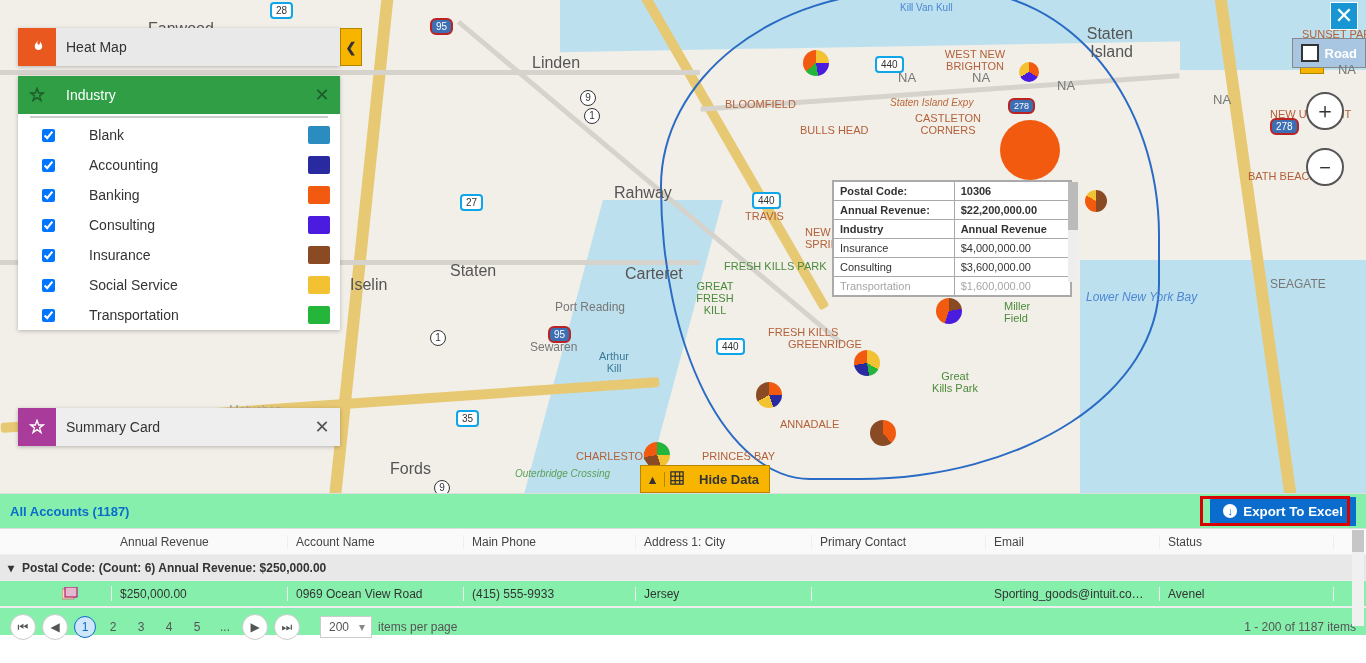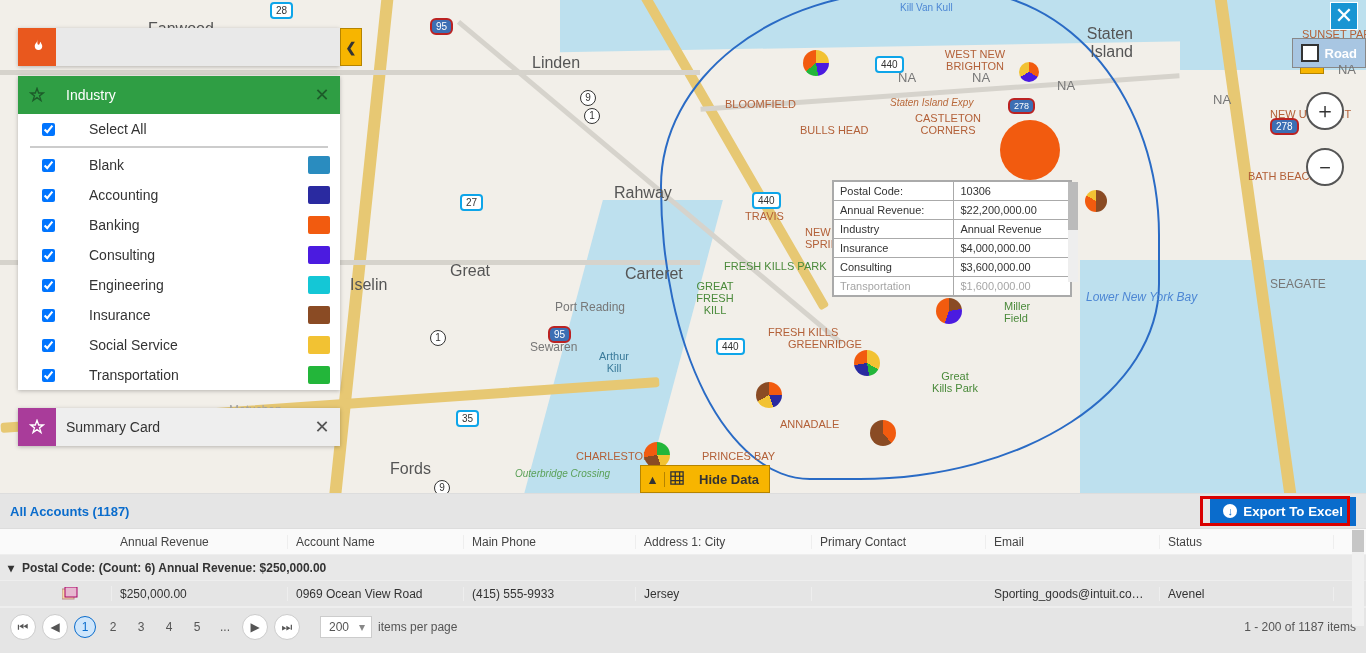--- a/index.html
+++ b/index.html
@@ -79,30 +79,30 @@
   .sep{border-top:2px solid #ccc;margin:2px 12px}
 
   .sum-panel{top:408px;width:322px}
   .sum-panel .header{background:#eee}
   .sum-panel .icon-box{background:#a93c9a}
   .sum-panel .close{width:36px;text-align:center;font-size:18px;cursor:pointer;color:#555}
 
   .popup{position:absolute;left:832px;top:180px;width:240px;background:#fff;border:1px solid #aaa;font-size:11px}
   .popup table{width:100%;border-collapse:collapse}
   .popup td,.popup th{border:1px solid #aaa;padding:3px 6px;text-align:left;font-weight:normal}
-  .popup .hdr td{font-weight:normal}
+  .popup .hdr td{font-weight:bold}
   .popup-scrollbar{position:absolute;left:1068px;top:182px;width:10px;height:100px;background:#eee}
   .popup-thumb{width:10px;height:48px;background:#bbb}
 
   .hide-data{position:absolute;left:640px;bottom:0;background:#f7b500;border:1px solid #b58400;display:flex;align-items:center;height:28px}
   .hide-data .arrow{width:24px;text-align:center;font-weight:bold;border-right:1px solid #b58400}
   .hide-data .ico{width:24px;text-align:center}
   .hide-data .txt{padding:0 10px;font-weight:bold;color:#333}
 
-  .data-area{width:1366px;height:160px;background:#e5e5e5;border-top:1px solid #ddd;position:relative}
+  .data-area{width:1366px;height:142px;background:#86efac;border-top:1px solid #ddd;position:relative}
   .top-bar{display:flex;align-items:center;height:34px;padding:0 10px}
   .link{color:#0a6ccc;font-weight:bold;cursor:pointer}
   .export-btn{margin-left:auto;background:#0a6ccc;color:#fff;border:1px solid #0a6ccc;padding:6px 12px;font-weight:bold;cursor:pointer;display:flex;align-items:center;gap:6px}
   .export-btn .circ{width:14px;height:14px;border-radius:50%;background:#fff;color:#0a6ccc;font-weight:bold;display:inline-flex;align-items:center;justify-content:center;font-size:11px}
   .export-highlight{position:absolute;right:16px;top:2px;width:150px;height:30px;border:3px solid #d90000;pointer-events:none}
 
   .grid{border-top:1px solid #ddd}
   .grid-head,.grid-row,.grid-group{display:flex;align-items:center;height:26px;border-bottom:1px solid #eee;font-size:12px}
   .grid-head{background:#fafafa;color:#444}
   .gh{padding:0 8px;border-right:1px solid #eee;overflow:hidden;white-space:nowrap}
@@ -148,21 +148,21 @@
   <div class="grey-road gr1"></div>
   <div class="grey-road gr2"></div>
   <div class="grey-road gr3"></div>
   <div class="grey-road gr4"></div>
 
   <div class="boundary si"></div>
 
   <div class="place big" style="left:148px;top:20px">Fanwood</div>
   <div class="place big" style="left:532px;top:54px">Linden</div>
   <div class="place big" style="left:614px;top:184px">Rahway</div>
-  <div class="place big" style="left:450px;top:262px">Great</div>
+  <div class="place big" style="left:450px;top:262px">Staten</div>
   <div class="place big" style="left:350px;top:276px">Iselin</div>
   <div class="place big" style="left:625px;top:265px">Carteret</div>
   <div class="place big" style="left:390px;top:460px">Fords</div>
   <div class="place big" style="left:1073px;top:25px;width:60px;white-space:normal;text-align:right">Staten Island</div>
 
   <div class="place" style="left:229px;top:403px;color:#aaa">Metuchen</div>
   <div class="place" style="left:890px;top:97px;color:#b8693b;font-size:10px;font-style:italic">Staten Island Expy</div>
   <div class="place" style="left:515px;top:468px;color:#5aa058;font-size:10px;font-style:italic">Outerbridge Crossing</div>
 
   <div class="place small" style="left:725px;top:98px">BLOOMFIELD</div>
@@ -265,39 +265,36 @@
   <div class="zoom-btn zoom-in">＋</div>
   <div class="zoom-btn zoom-out">－</div>
 
   <div class="panel heat-panel">
     <div class="header">
       <div class="icon-box">
         <svg width="18" height="18" viewBox="0 0 24 24" fill="#fff">
             <path d="M12 2c1 4-3 5-3 9 0 3 2 5 5 5s5-2 5-5c0-3-2-3-2-6-2 2-1 4-3 4-2 0-1-4-2-7z"></path>
           </svg>
       </div>
+      <div class="title">Heat Map</div>
     </div>
   </div>
   <div class="heat-collapse">❮</div>
 
   <div class="panel ind-panel">
     <div class="header">
       <div class="icon-box">
         <svg width="16" height="16" viewBox="0 0 24 24" fill="none" stroke="#1d5c2a" stroke-width="2">
             <path d="M12 2l2.5 7h7l-5.7 4.3 2.2 7L12 16l-6 4.3 2.2-7L2.5 9h7z"></path>
           </svg>
       </div>
       <div class="title">Industry</div>
       <div class="close">✕</div>
     </div>
     <div class="ind-body">
-      <div class="ind-row">
-        <input type="checkbox" checked="" style="">
-        <span class="lbl">Select All</span>
-      </div>
       <div class="sep"></div>
       <div id="ind-rows">
           <div class="ind-row">
             <input type="checkbox" checked="" style="">
             <span class="lbl">Blank</span>
             <span class="swatch" style="background:#2a8cbf"></span>
           </div>
           <div class="ind-row">
             <input type="checkbox" checked="" style="">
             <span class="lbl">Accounting</span>
@@ -305,25 +302,20 @@
           </div>
           <div class="ind-row">
             <input type="checkbox" checked="" style="">
             <span class="lbl">Banking</span>
             <span class="swatch" style="background:#f25b0f"></span>
           </div>
           <div class="ind-row">
             <input type="checkbox" checked="" style="">
             <span class="lbl">Consulting</span>
             <span class="swatch" style="background:#4b1be0"></span>
-          </div>
-          <div class="ind-row">
-            <input type="checkbox" checked="" style="">
-            <span class="lbl">Engineering</span>
-            <span class="swatch" style="background:#14c7d6"></span>
           </div>
           <div class="ind-row">
             <input type="checkbox" checked="" style="">
             <span class="lbl">Insurance</span>
             <span class="swatch" style="background:#8a4b24"></span>
           </div>
           <div class="ind-row">
             <input type="checkbox" checked="" style="">
             <span class="lbl">Social Service</span>
             <span class="swatch" style="background:#f2c233"></span>

